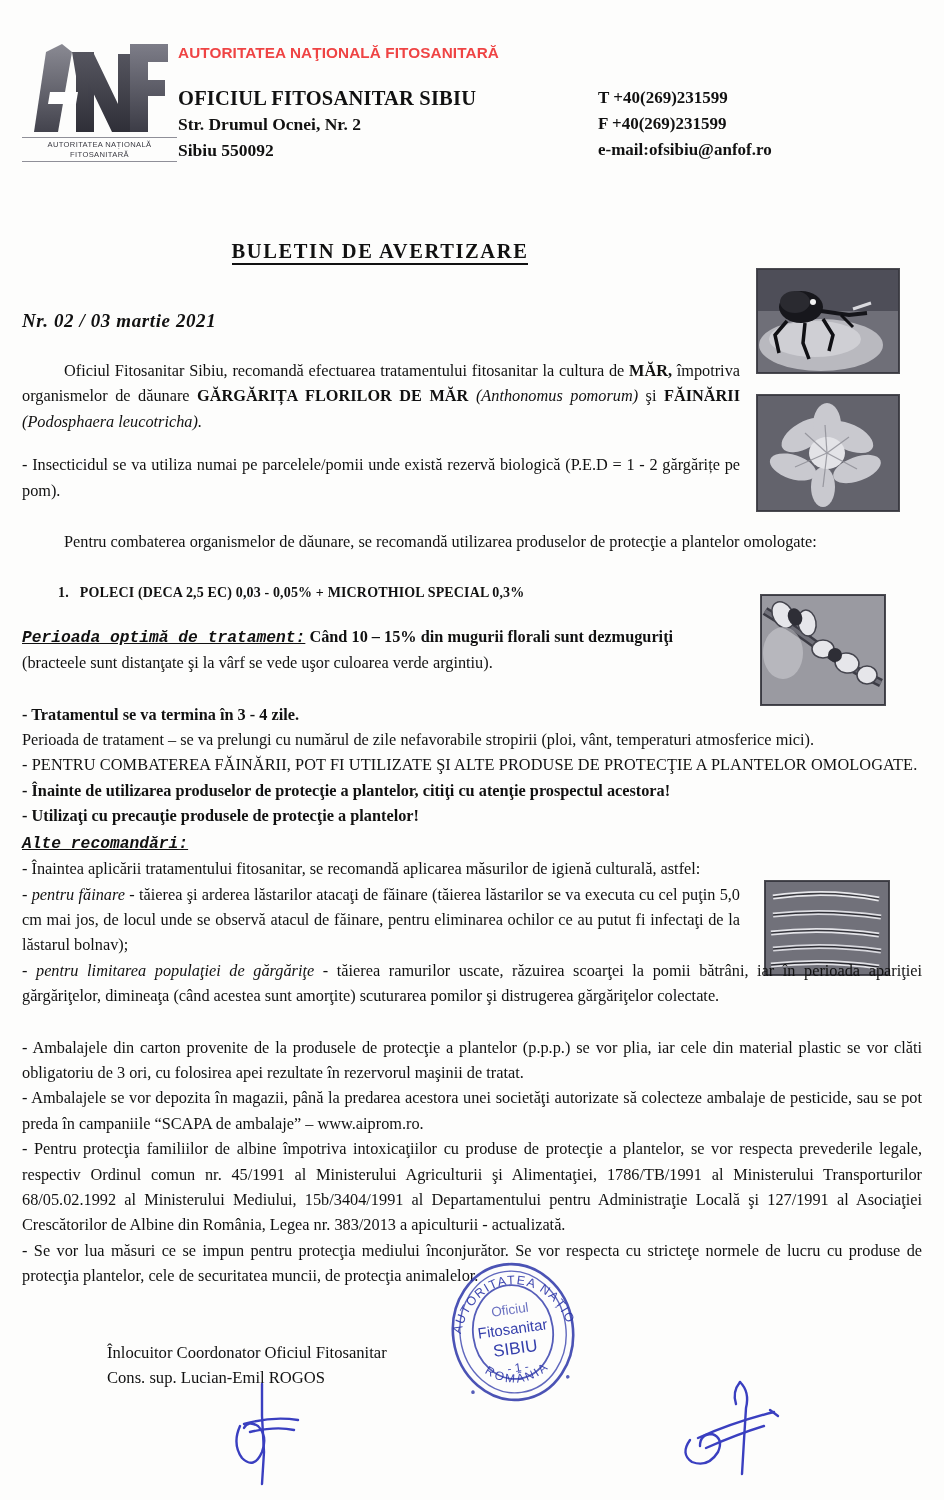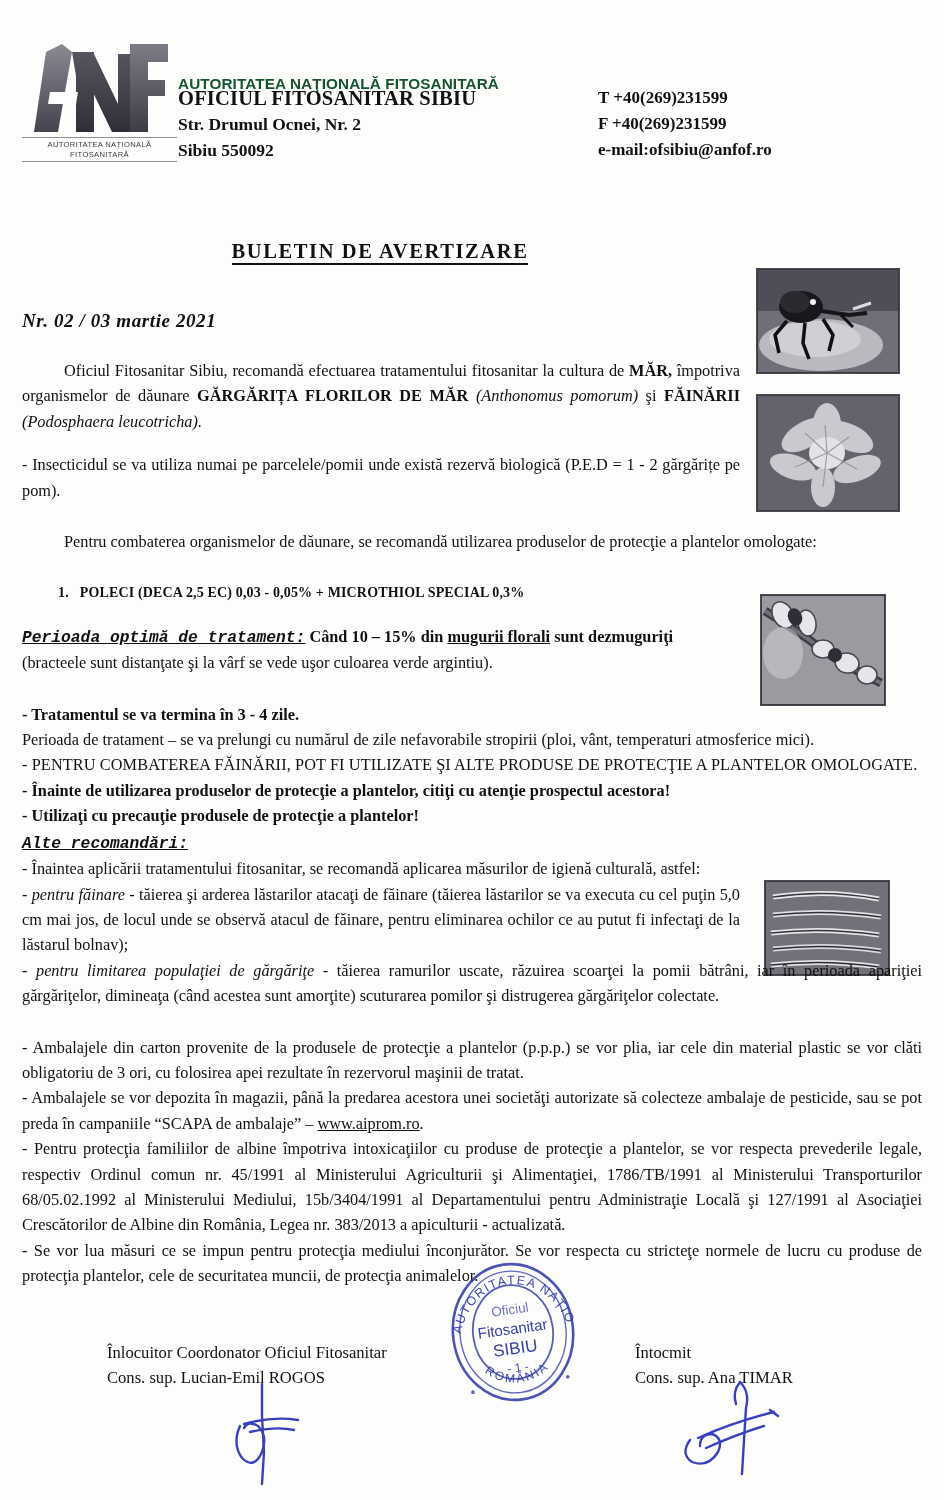--- a/index.html
+++ b/index.html
@@ -55,22 +55,21 @@
   }
 
   .org-title {
     position: absolute;
     left: 178px;
     top: 44px;
     font-family: "Liberation Sans", sans-serif;
     font-weight: bold;
     font-size: 15.3px;
     letter-spacing: 0.1px;
-    color: #14532d;
-    margin-top: 31px;
+    color: #ef4444;
   }
   .office-block {
     position: absolute;
     left: 178px;
     top: 85px;
     font-weight: bold;
     line-height: 26px;
   }
   .office-line1 { font-size: 20.5px; letter-spacing: 0.2px; }
   .office-line2 { font-size: 17.5px; }
@@ -121,21 +120,21 @@
   }
   .p { margin: 0; text-align: justify; }
   .narrow { width: 718px; }
   .wide { width: 900px; }
   .indent { text-indent: 42px; }
   .gap-md { height: 18px; }
   .gap-lg { height: 26px; }
 
   b, .b { font-weight: bold; }
   i, .i { font-style: italic; }
-  .u { text-decoration: underline; }
+  .u { }
   .bu { font-weight: bold; }
   .biu { font-weight: bold; font-style: italic; text-decoration: underline; font-family: Liberation Mono, monospace; }
 
   .product-line {
     font-weight: bold;
     font-size: 14px;
     letter-spacing: 0.15px;
     padding-left: 36px;
   }
   .caps-line { letter-spacing: 0.1px; }
@@ -369,24 +368,20 @@
       <circle cx="118" cy="126" r="1.8" fill="#2b35a8" opacity="0.8"></circle>
     </g>
   </svg>
 </div>
 
 <div class="sig-area">
   <div class="sig-left">
     <div>Înlocuitor Coordonator Oficiul Fitosanitar</div>
     <div>Cons. sup. Lucian-Emil ROGOS</div>
   </div>
-  <div class="sig-right">
-    <div>Întocmit</div>
-    <div>Cons. sup. Ana TIMAR</div>
-  </div>
 </div>
 
 <div class="signature-mark" style="left:228px; top:1382px; width:110px; height:110px;">
   <svg viewBox="0 0 110 110" width="110" height="110" aria-hidden="true">
     <g fill="none" stroke="#3a3fc0" stroke-width="2.4" stroke-linecap="round">
       <path d="M34 2 L34 34 L36 70 L34 102"></path>
       <path d="M12 44 Q4 62 14 76 Q26 88 34 70 Q40 54 30 44 Q20 38 16 46"></path>
       <path d="M16 42 Q44 34 70 38"></path>
       <path d="M22 50 Q48 44 66 48"></path>
     </g>

